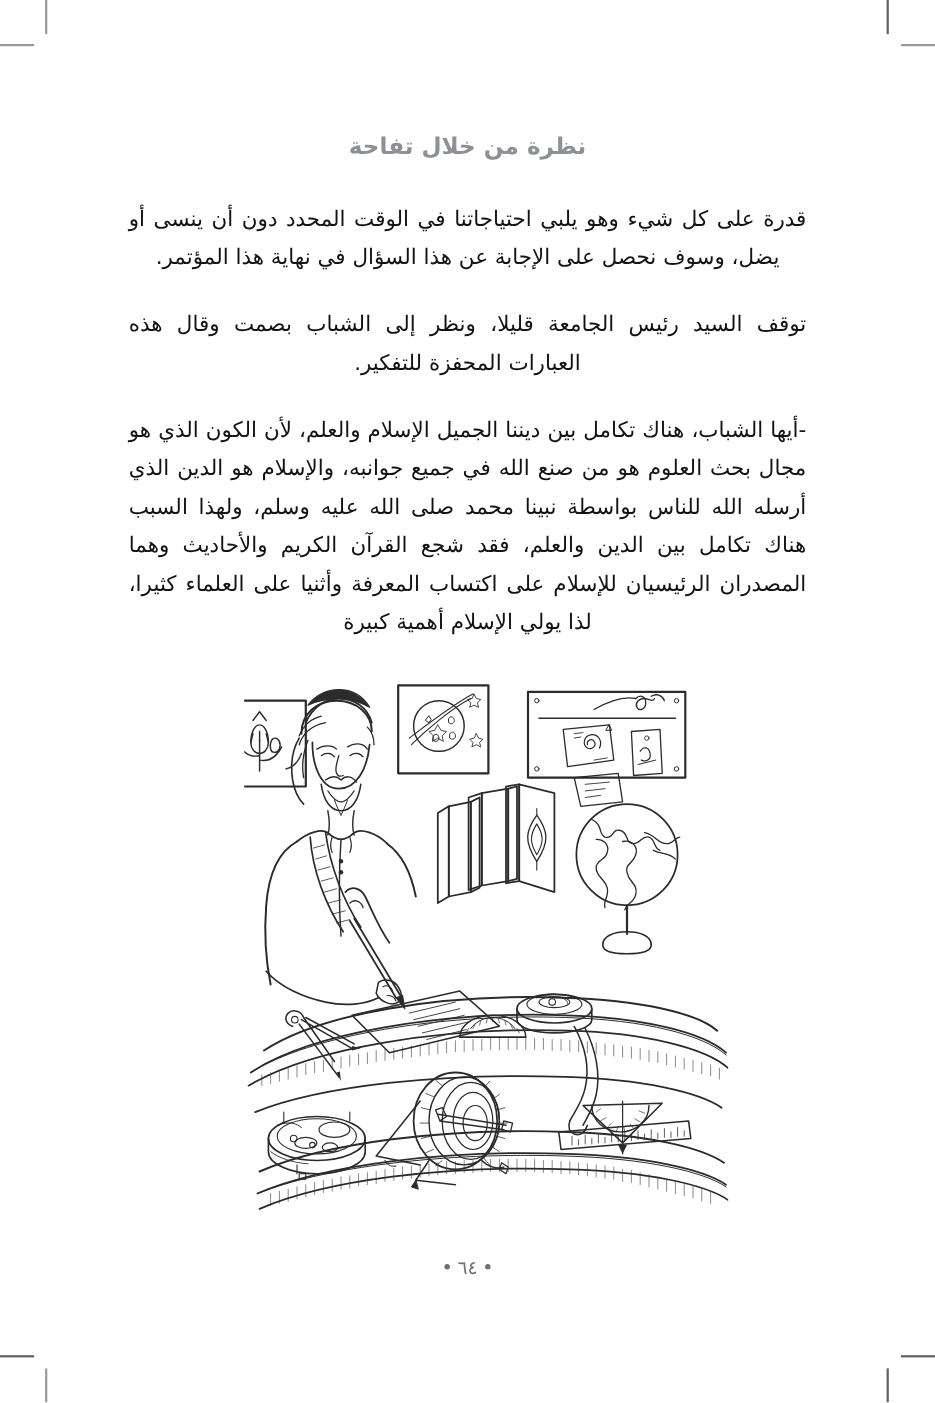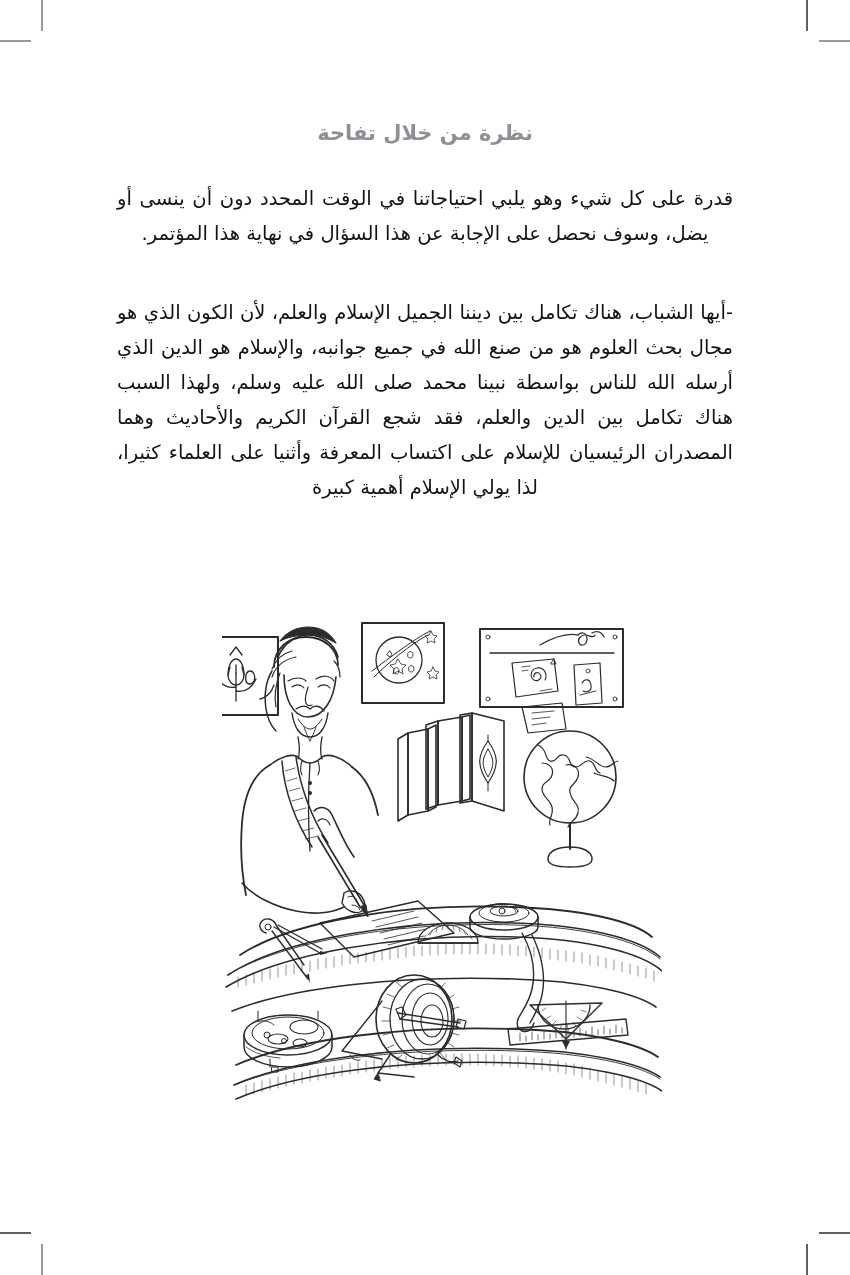--- a/index.html
+++ b/index.html
@@ -57,21 +57,21 @@
     margin: 0;
     color: #131313;
     font-size: 19.5px;
     line-height: 35px;
     text-align: justify;
     text-align-last: center;
     direction: rtl;
   }
   .para.p1 { margin-top: 34px; }
   .para.p2 { margin-top: 26px; }
-  .para.p3 { margin-top: 44px; }
+  .para.p3 { margin-top: 26px; }
   .para.p2, .para.p1 { text-align-last: center; }
   .para.p3 { text-align-last: center; }
 
   
   .illustration {
     position: absolute;
     left: 222px;
     top: 615px;
     width: 440px;
     height: 500px;
@@ -113,20 +113,21 @@
   <div class="crop crop-h crop-bl-h"></div>
   <div class="crop crop-v crop-br-v"></div>
   <div class="crop crop-h crop-br-h"></div>
 
   <div class="content">
 
     <h1 class="chapter-title">نظرة من خلال تفاحة</h1>
 
     <p class="para p1">قدرة على كل شيء وهو يلبي احتياجاتنا في الوقت المحدد دون أن ينسى أو يضل، وسوف نحصل على الإجابة عن هذا السؤال في نهاية هذا المؤتمر.</p>
 
+    <p class="para p2">توقف السيد رئيس الجامعة قليلا، ونظر إلى الشباب بصمت وقال هذه العبارات المحفزة للتفكير.</p>
 
     <p class="para p3">-أيها الشباب، هناك تكامل بين ديننا الجميل الإسلام والعلم، لأن الكون الذي هو مجال بحث العلوم هو من صنع الله في جميع جوانبه، والإسلام هو الدين الذي أرسله الله للناس بواسطة نبينا محمد صلى الله عليه وسلم، ولهذا السبب هناك تكامل بين الدين والعلم، فقد شجع القرآن الكريم والأحاديث وهما المصدران الرئيسيان للإسلام على اكتساب المعرفة وأثنيا على العلماء كثيرا، لذا يولي الإسلام أهمية كبيرة</p>
 
   </div>
 
   <div class="illustration">
     <svg viewBox="0 0 440 500" xmlns="http://www.w3.org/2000/svg" fill="none" stroke="#2b2b2b" stroke-width="1.3" stroke-linecap="round" stroke-linejoin="round">
 
       <g>
         <rect x="-22" y="22" width="78" height="78" stroke-width="2"></rect>
@@ -398,14 +399,17 @@
           <path d="M298 426 v-8 M310 425 v-8 M322 424 v-8 M334 423 v-8 M346 422 v-8
                    M358 421 v-8 M370 420 v-8 M382 419 v-8 M394 418 v-8"></path>
           <path d="M304 426 v-5 M316 425 v-5 M328 424 v-5 M340 423 v-5 M352 422 v-5
                    M364 421 v-5 M376 420 v-5 M388 419 v-5 M400 418 v-5"></path>
         </g>
       </g>
 
     </svg>
   </div>
 
+  <div class="folio">
+    <span class="dot"></span><span>٦٤</span><span class="dot"></span>
+  </div>
 
 </div>
 
 </body></html>

